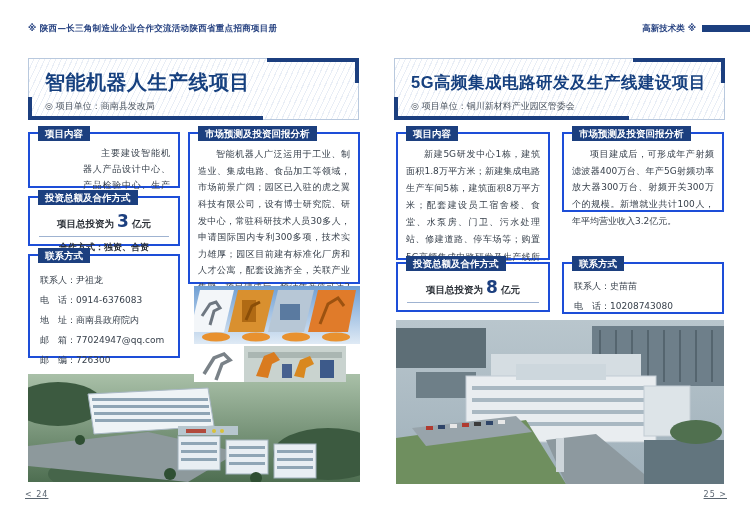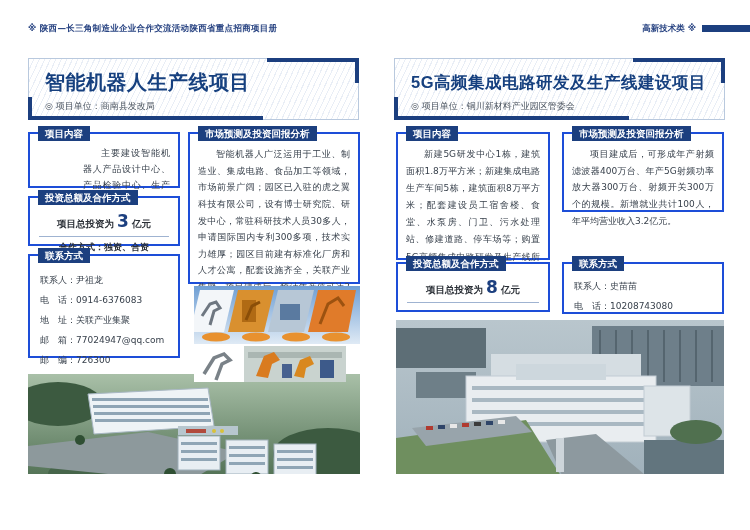--- a/index.html
+++ b/index.html
@@ -1,18 +1,18 @@
 <!DOCTYPE html>
 <html><head>
 <meta charset="utf-8">
 <style>
   * { box-sizing: border-box; margin: 0; padding: 0; }
   html,body { background:#fff; }
   .canvas {
-    position: relative; width: 750px; height: 474px; background:#ffffff;
+    position: relative; width: 750px; height: 530px; background:#ffffff;
     font-family: "DejaVu Sans", "Liberation Sans", sans-serif; overflow: hidden;
   }
   
   .hdr-left { position:absolute; left:28px; top:23px; font-size:8.5px; font-weight:bold; color:#2a4583; letter-spacing:.3px; }
   .hdr-right { position:absolute; right:54px; top:23px; font-size:8.5px; font-weight:bold; color:#2a4583; }
   .hdr-bar { position:absolute; right:0; top:25px; width:48px; height:7px; background:#1c3f7f; }
   
   .page { position:absolute; top:56px; width:334px; height:452px; }
   .page-l { left:28px; } .page-r { left:394px; }
   
@@ -86,21 +86,21 @@
       </div>
       <div class="inv-div"></div>
       <div class="inv-line2">合作方式：独资、合资</div>
     </div>
 
     <div class="box" style="left:0; top:198px; width:152px; height:104px;">
       <div class="badge">联系方式</div>
       <div class="c-rows">
         <div class="c-row"><span class="c-label">联系人：</span><span>尹祖龙</span></div>
         <div class="c-row"><span class="c-label">电　话：</span><span>0914-6376083</span></div>
-        <div class="c-row"><span class="c-label">地　址：</span><span>关联产业集聚</span></div>
+        <div class="c-row"><span class="c-label">地　址：</span><span>商南县政府院内</span></div>
         <div class="c-row"><span class="c-label">邮　箱：</span><span>77024947@qq.com</span></div>
         <div class="c-row"><span class="c-label">邮　编：</span><span>726300</span></div>
       </div>
     </div>
 
     <div class="box" style="left:160px; top:76px; width:172px; height:152px;">
       <div class="badge">市场预测及投资回报分析</div>
       <div class="para" style="line-height:1.85;">智能机器人广泛运用于工业、制造业、集成电路、食品加工等领域，市场前景广阔；园区已入驻的虎之翼科技有限公司，设有博士研究院、研发中心，常驻科研技术人员30多人，申请国际国内专利300多项，技术实力雄厚；园区目前建有标准化厂房和人才公寓，配套设施齐全，关联产业集聚，项目建成后，预计年产值可达3亿元，实现税收1500万元。</div>
     </div>
 

